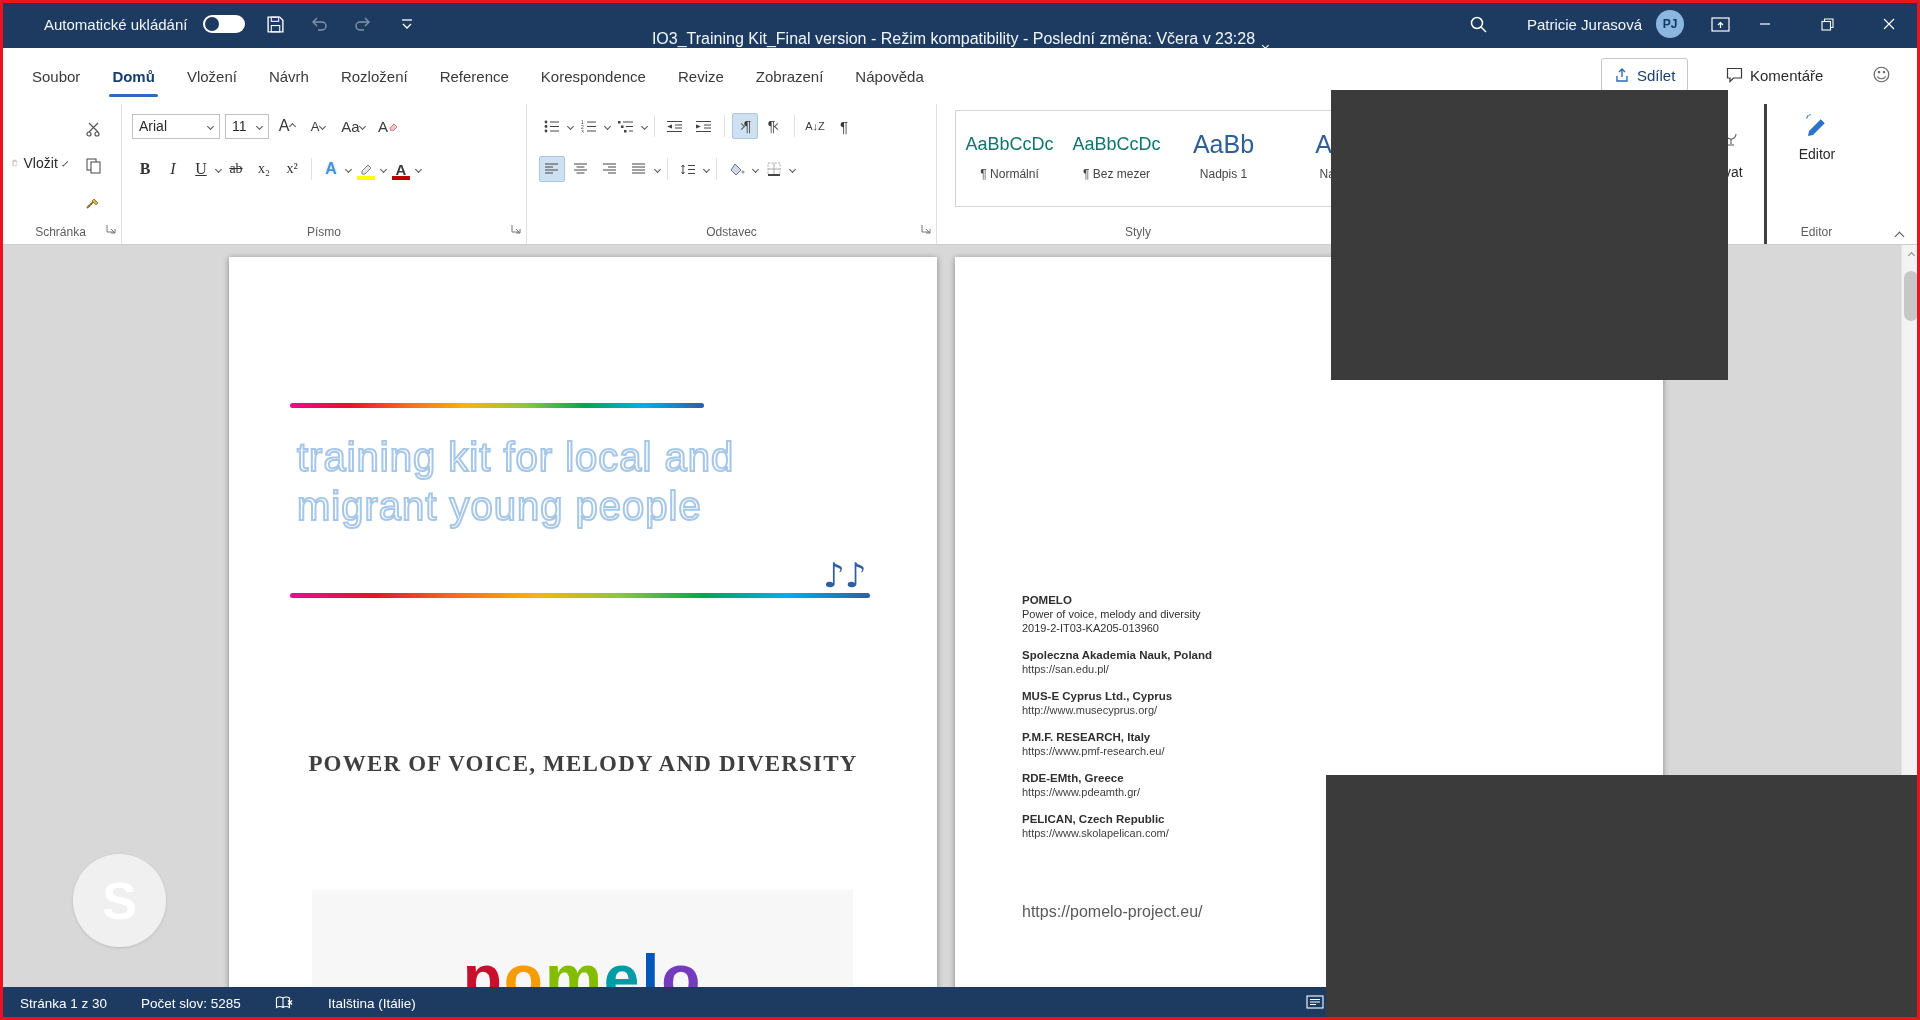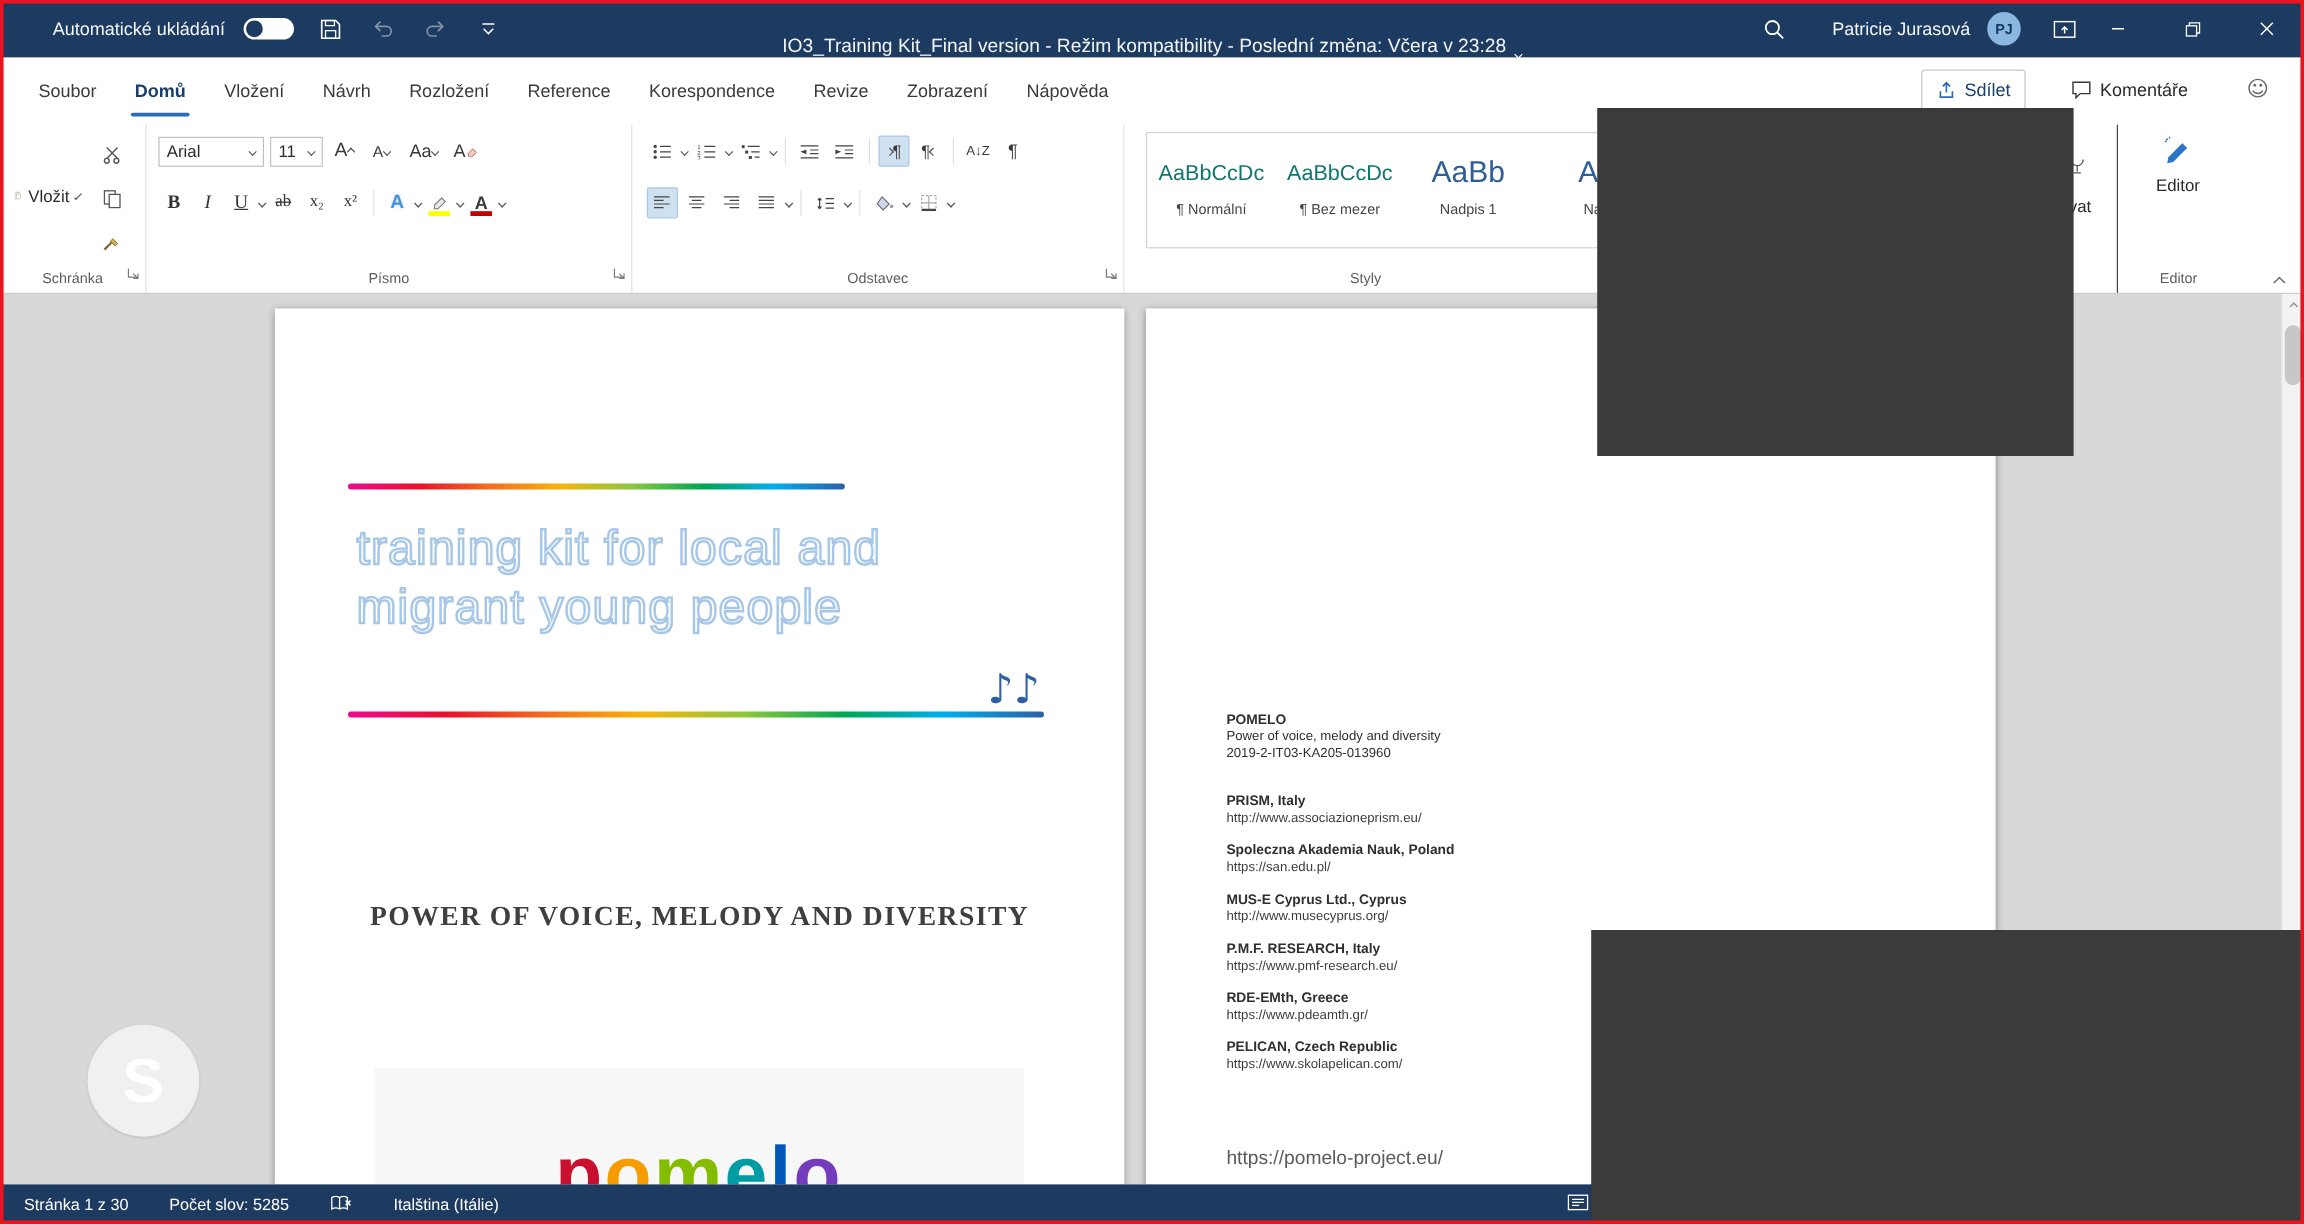--- a/index.html
+++ b/index.html
@@ -53,21 +53,21 @@
 
   .grp-font{left:122px;width:405px}
   .grp-par{left:527px;width:410px}
   .grp-styles{left:937px;width:403px}
   .gallery{position:absolute;left:18px;top:6px;width:382px;height:97px;border:1px solid #d6d4d2;display:flex;overflow:hidden;background:#fff}
   .style-it{width:107px;padding-top:12px;text-align:center;flex:0 0 auto}
   .st-sample{font-size:18px;color:#0f766e;height:42px;display:flex;align-items:center;justify-content:center}
   .st-sample.h1{font-size:25px;color:#2e5e95;font-weight:normal}
   .st-label{font-size:12px;color:#444;margin-top:2px}
 
-  .grp-editor{left:1764px;width:102px;border-right:none;border-left:1px solid #404040}
+  .grp-editor{left:1764px;width:102px;border-right:none;border-left:3px solid #404040}
   .editor-btn{position:absolute;left:14px;top:8px;width:72px;height:102px;display:flex;flex-direction:column;align-items:center;gap:8px;font-size:14px;color:#2b2a29}
   .dictate-part{position:absolute;left:1724px;top:60px;font-size:14px;color:#2b2a29}
   .mic-frag{position:absolute;left:1724px;top:28px}
   .ribbon-collapse{position:absolute;left:1896px;top:122px}
 
   
   .canvas{position:absolute;top:245px;left:0;right:0;height:742px;background:#d8d8d8;overflow:hidden}
   .page{position:absolute;top:12px;width:708px;height:1002px;background:#fff;box-shadow:0 1px 6px rgba(0,0,0,.38)}
   .page1{left:229px}
   .page2{left:955px}
@@ -483,24 +483,20 @@
         <div class="logo-word"><span style="color: rgb(200, 16, 46);">p</span><span style="color: rgb(245, 156, 0);">o</span><span style="color: rgb(132, 189, 0);">m</span><span style="color: rgb(0, 156, 166);">e</span><span style="color: rgb(0, 87, 184);">l</span><span style="color: rgb(117, 59, 189);">o</span></div>
       </div>
     </div>
 
     <div class="page page2">
       <div class="p2-text">
         <div class="p2-proj">
           <div class="b">POMELO</div>
           <div>Power of voice, melody and diversity</div>
           <div>2019-2-IT03-KA205-013960</div>
-        </div>
-        <div class="partner first">
-          <div class="p2-name">PRISM, Italy</div>
-          <div class="p2-url">http://www.associazioneprism.eu/</div>
         </div>
         <div class="partner">
           <div class="p2-name">Spoleczna Akademia Nauk, Poland</div>
           <div class="p2-url">https://san.edu.pl/</div>
         </div>
         <div class="partner">
           <div class="p2-name">MUS-E Cyprus Ltd., Cyprus</div>
           <div class="p2-url">http://www.musecyprus.org/</div>
         </div>
         <div class="partner">

